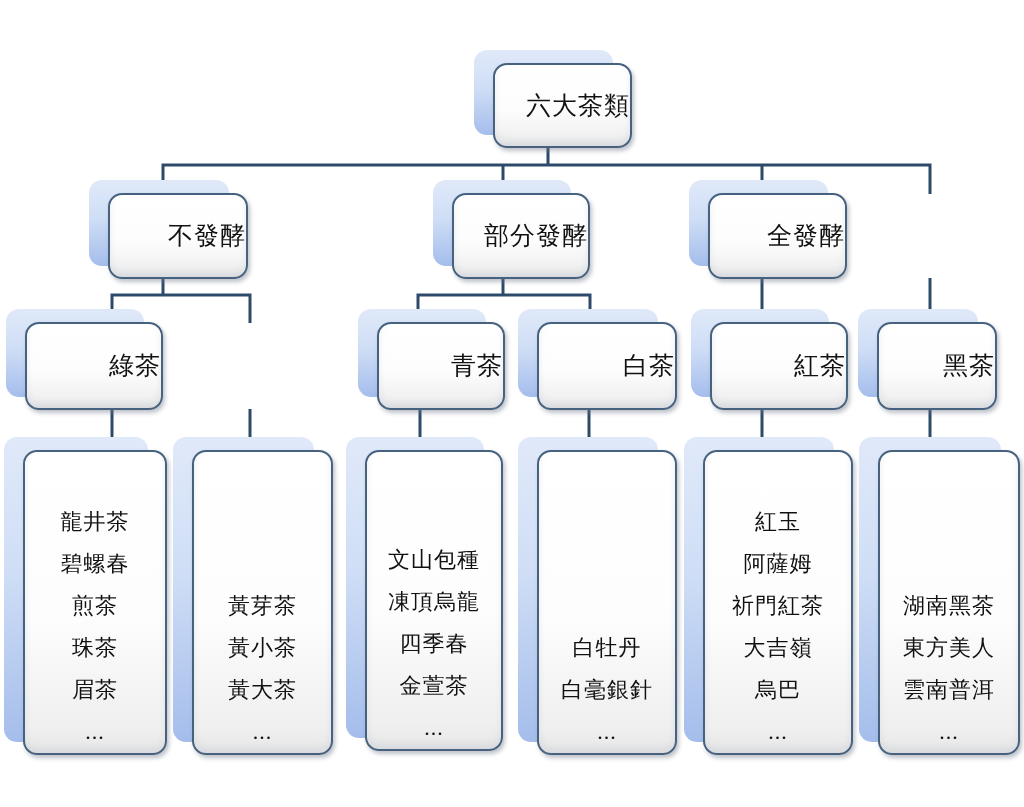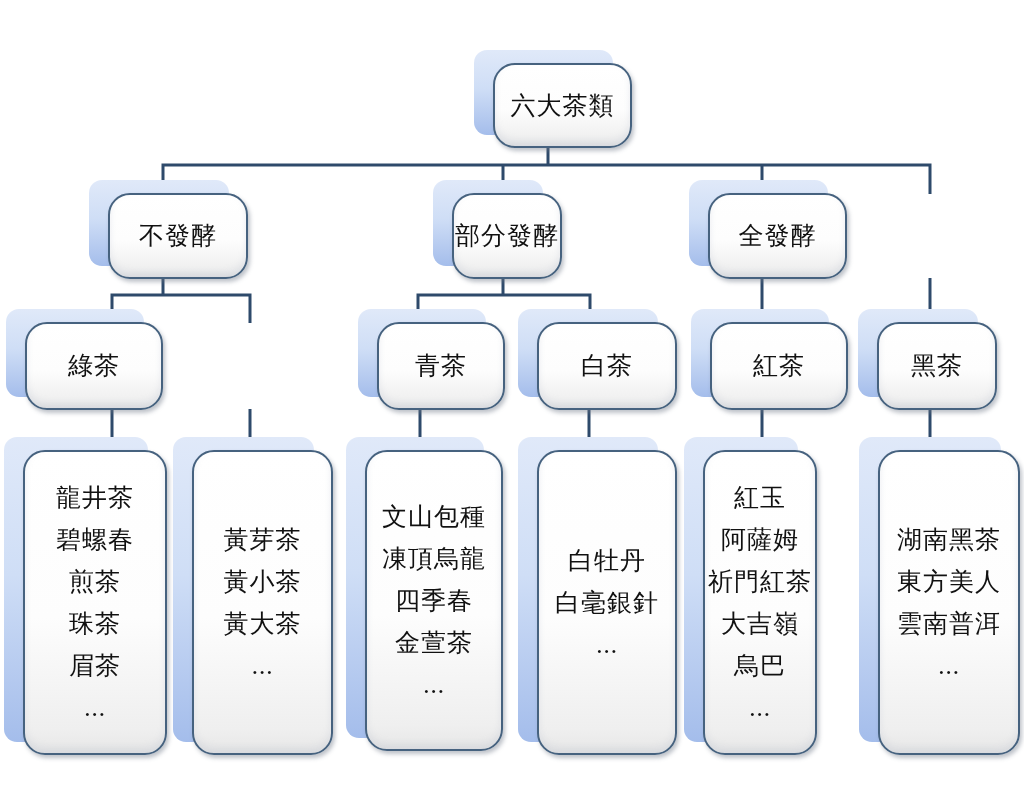--- a/index.html
+++ b/index.html
@@ -13,28 +13,28 @@
   .node{position:absolute;z-index:2;}
   .node .shadow{
     position:absolute;left:-19px;top:-13px;width:100%;height:100%;
     border-radius:13px;
     background:linear-gradient(to bottom,#e0e9f9 0%,#cfdef6 45%,#b4c9ef 80%,#a4bdeb 100%);
   }
   .node .box{
     position:absolute;left:0;top:0;right:0;bottom:0;
     background:linear-gradient(to bottom,#ffffff 0%,#fdfdfd 55%,#efefef 92%,#e7e7e7 100%);
     border:2.5px solid #46627f;
-    border-radius:22px;
+    border-radius:14px;
     box-shadow:2px 3px 4px rgba(110,120,135,.45), inset 0 -5px 7px rgba(165,175,190,.22);
-    display:flex;align-items:center;justify-content:center;
+    display:flex;align-items:center;justify-content:flex-end;
     box-sizing:border-box;
   }
   .node .box.list{flex-direction:column;}
   .label{font-size:25px;letter-spacing:1px;line-height:1.2;text-align:center;}
-  .tea-item{font-size:25px;line-height:42px;letter-spacing:1px;text-align:center;white-space:nowrap;}
+  .tea-item{font-size:22px;line-height:42px;letter-spacing:1px;text-align:center;white-space:nowrap;}
 </style>
 </head>
 <body>
 
 <div id="stage">
 
   <svg class="connectors" width="1024" height="807" viewBox="0 0 1024 807">
     <g stroke="#2e4a6b" stroke-width="3" fill="none">
 
       <path d="M548 148 L548 165 M161.5 165 L931.5 165 M163 165 L163 194 M503 165 L503 194 M762 165 L762 194 M930 165 L930 194"></path>
@@ -57,21 +57,21 @@
       <span class="label">六大茶類</span>
     </div>
   </div>
 
   <div class="node" style="left:108px;top:193px;width:140px;height:86px">
     <div class="shadow"></div>
     <div class="box">
       <span class="label">不發酵</span>
     </div>
   </div>
-  <div class="node" style="left:452px;top:193px;width:110px;height:86px">
+  <div class="node" style="left:452px;top:193px;width:138px;height:86px">
     <div class="shadow"></div>
     <div class="box">
       <span class="label">部分發酵</span>
     </div>
   </div>
   <div class="node" style="left:708px;top:193px;width:139px;height:86px">
     <div class="shadow"></div>
     <div class="box">
       <span class="label">全發酵</span>
     </div>
@@ -139,21 +139,21 @@
       </div>
   </div>
   <div class="node" style="left:537px;top:450px;width:140px;height:305px">
     <div class="shadow"></div>
     <div class="box list">
         <div class="tea-item">白牡丹</div>
         <div class="tea-item">白毫銀針</div>
         <div class="tea-item">...</div>
       </div>
   </div>
-  <div class="node" style="left:703px;top:450px;width:114px;height:305px">
+  <div class="node" style="left:703px;top:450px;width:150px;height:305px">
     <div class="shadow"></div>
     <div class="box list">
         <div class="tea-item">紅玉</div>
         <div class="tea-item">阿薩姆</div>
         <div class="tea-item">祈門紅茶</div>
         <div class="tea-item">大吉嶺</div>
         <div class="tea-item">烏巴</div>
         <div class="tea-item">...</div>
       </div>
   </div>

